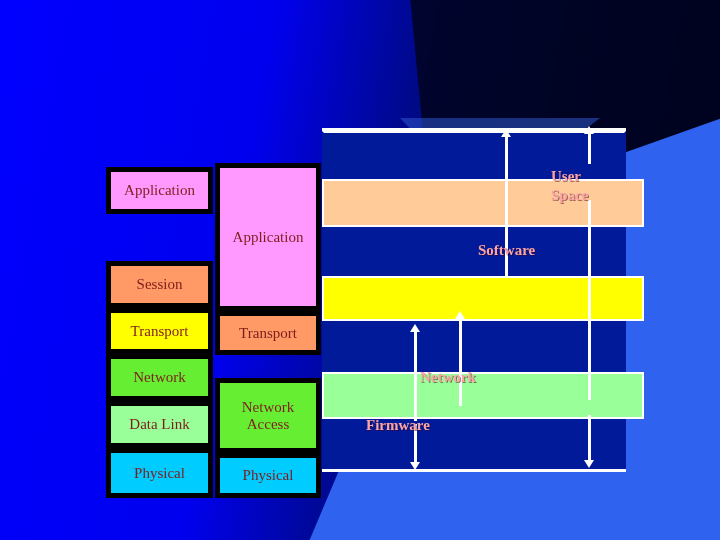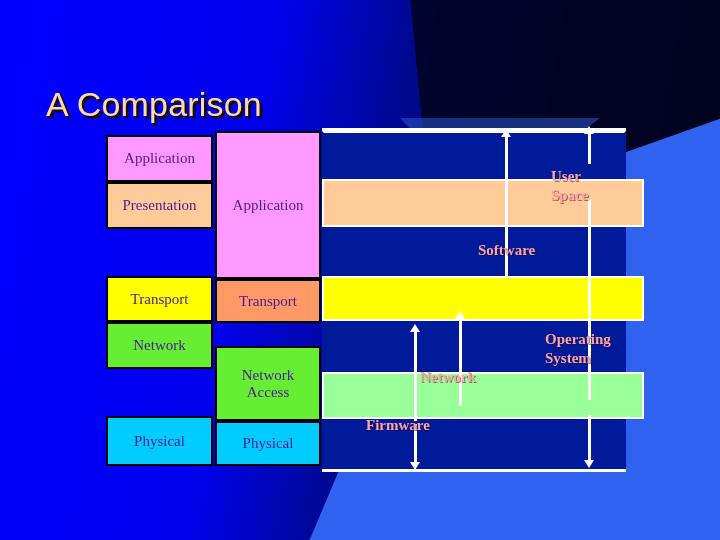--- a/index.html
+++ b/index.html
@@ -41,28 +41,29 @@
     text-shadow:2px 2px 0 #1a0d00, 3px 3px 1px rgba(0,0,0,.55);
     white-space:nowrap;
   }
 
   
   #diagram{position:absolute;left:0;top:0;width:720px;height:540px;}
 
   .cell{
     position:absolute;
     box-sizing:border-box;
-    border:2px solid #000000;
+    border:5px solid #000000;
     display:flex;align-items:center;justify-content:center;
     text-align:center;
-    color:#4c1d95;
+    color:#7f1d1d;
     font-family:"Liberation Serif", serif;
     font-size:15px;
     line-height:1.12;
     white-space:pre-line;
+    margin-top:32px;
   }
 
   .band{
     position:absolute;
     box-sizing:border-box;
     border:2px solid #ffffff;
   }
 
   
   .vline{
@@ -91,39 +92,39 @@
 </head>
 <body>
 
 <div id="slide">
 
   <div class="bg-base"></div>
   <div class="bg-wedge-dark"></div>
   <div class="bg-wedge-bright"></div>
   <div class="bg-streak"></div>
 
-  <h1 id="title">A Comparison</h1>
 
   <div id="diagram">
 
     <div class="band" style="left:322px;top:131px;width:304px;height:48px;background:#001a9a;border-color:transparent;border-top-color:#ffffff;"></div>
     <div class="band" style="left:322px;top:179px;width:322px;height:48px;background:#ffcc99;"></div>
     <div class="band" style="left:322px;top:227px;width:304px;height:49px;background:#001a9a;border-color:transparent;"></div>
     <div class="band" style="left:322px;top:276px;width:322px;height:45px;background:#ffff00;"></div>
     <div class="band" style="left:322px;top:321px;width:304px;height:51px;background:#001a9a;border-color:transparent;"></div>
     <div class="band" style="left:322px;top:372px;width:322px;height:47px;background:#99ff99;"></div>
     <div class="band" style="left:322px;top:419px;width:304px;height:52px;background:#001a9a;border-color:transparent;border-bottom-color:#ffffff;"></div>
 
     <div class="hline" style="left:322px;top:128px;width:304px;"></div>
     <div class="hline" style="left:322px;top:469px;width:304px;"></div>
 
     <div class="cell" style="left:106px;top:135px;width:107px;height:47px;background:#ff99ff;">Application</div>
-    <div class="cell" style="left:106px;top:182px;width:107px;height:47px;background:#ffcc99;">Presentation</div>
+    <div class="cell" style="left:106px;top:229px;width:107px;height:47px;background:#ff9966;">Session</div>
     <div class="cell" style="left:106px;top:276px;width:107px;height:46px;background:#ffff00;">Transport</div>
     <div class="cell" style="left:106px;top:322px;width:107px;height:47px;background:#66ee33;">Network</div>
+    <div class="cell" style="left:106px;top:369px;width:107px;height:47px;background:#99ff99;">Data Link</div>
     <div class="cell" style="left:106px;top:416px;width:107px;height:50px;background:#00ccff;">Physical</div>
 
     <div class="cell" style="left:215px;top:131px;width:106px;height:148px;background:#ff99ff;">Application</div>
     <div class="cell" style="left:215px;top:279px;width:106px;height:44px;background:#ff9966;">Transport</div>
     <div class="cell" style="left:215px;top:346px;width:106px;height:75px;background:#66ee33;">Network
 Access</div>
     <div class="cell" style="left:215px;top:421px;width:106px;height:45px;background:#00ccff;">Physical</div>
 
     <div class="vline" style="left:505px;top:136px;height:97px;"></div>
     <div class="arrow-up" style="left:501px;top:129px;"></div>
@@ -144,21 +145,19 @@
     <div class="arrow-down" style="left:410px;top:462px;"></div>
 
     <div class="vline" style="left:588px;top:415px;height:47px;"></div>
     <div class="arrow-down" style="left:584px;top:460px;"></div>
 
     <div class="rlabel" style="left:551px;top:167px;">User
 Space</div>
 
     <div class="rlabel" style="left:478px;top:241px;">Software</div>
 
-    <div class="rlabel" style="left:545px;top:330px;">Operating
-System</div>
 
     <div class="rlabel" style="left:420px;top:368px;">Network</div>
 
     <div class="rlabel" style="left:366px;top:416px;">Firmware</div>
 
   </div>
 </div>
 
 </body></html>

